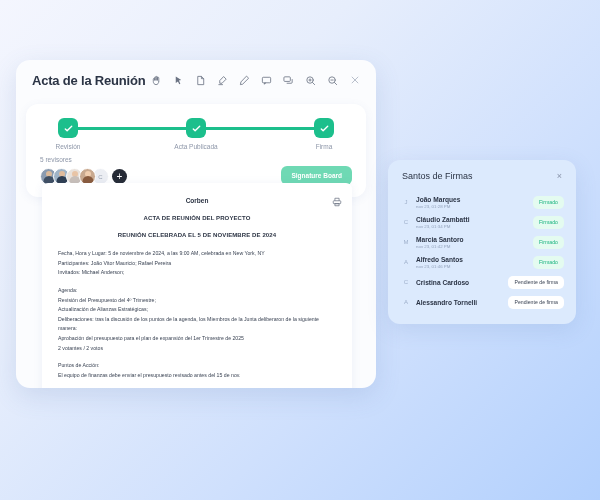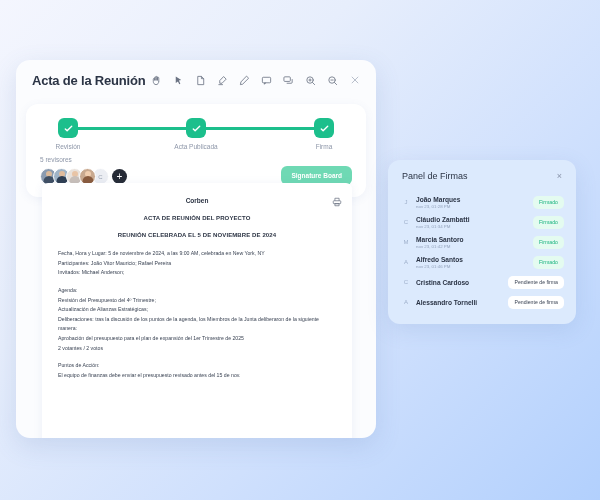--- a/index.html
+++ b/index.html
@@ -14,21 +14,21 @@
     background: linear-gradient(135deg, #f4f6fe 0%, #e7eefc 32%, #cfe0fd 65%, #b2d0fd 100%);
     position: relative;
   }
 
   
   .doc-window {
     position: absolute;
     left: 16px;
     top: 60px;
     width: 360px;
-    height: 378px;
+    height: 328px;
     background: #fbfcfe;
     border-radius: 14px;
     box-shadow: 0 8px 26px rgba(80,110,170,0.16);
     overflow: hidden;
   }
 
   .doc-header {
     height: 40px;
     display: flex;
     align-items: center;
@@ -456,21 +456,21 @@
 
     <div class="doc-gap"></div>
 
     <p class="doc-p">Puntos de Acción:</p>
     <p class="doc-p">El equipo de finanzas debe enviar el presupuesto revisado antes del 15 de nov.</p>
   </div>
 </div>
 
 <div class="sig-panel">
   <div class="sig-panel-head">
-    <div class="sig-panel-title">Panel de Firmas</div>
+    <div class="sig-panel-title">Santos de Firmas</div>
     <div class="sig-close">×</div>
   </div>
 
   <div class="sig-row">
     <div class="sig-initial">J</div>
     <div class="sig-info">
       <div class="sig-name">João Marques</div>
       <div class="sig-time">nov 23, 01:28 PM</div>
     </div>
     <div class="sig-badge badge-signed">Firmado</div>

